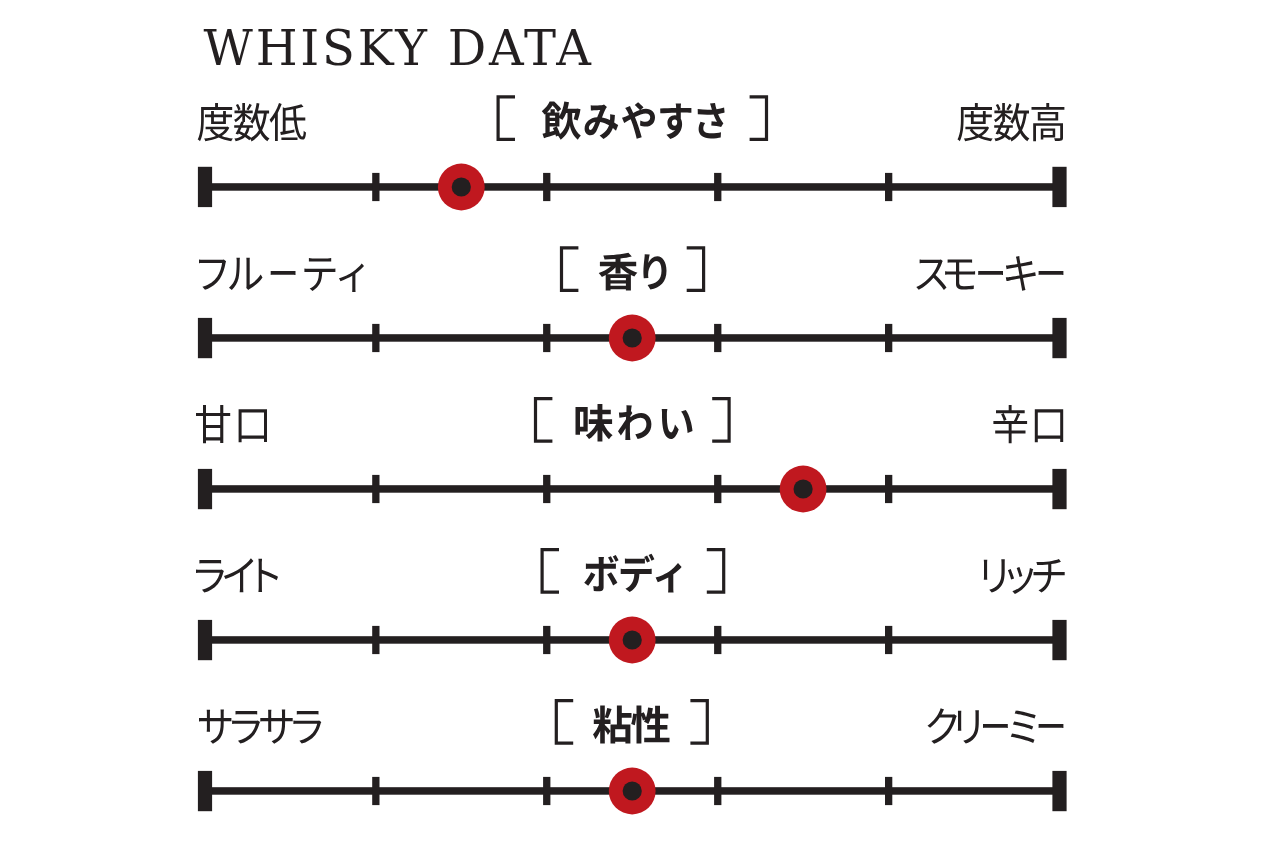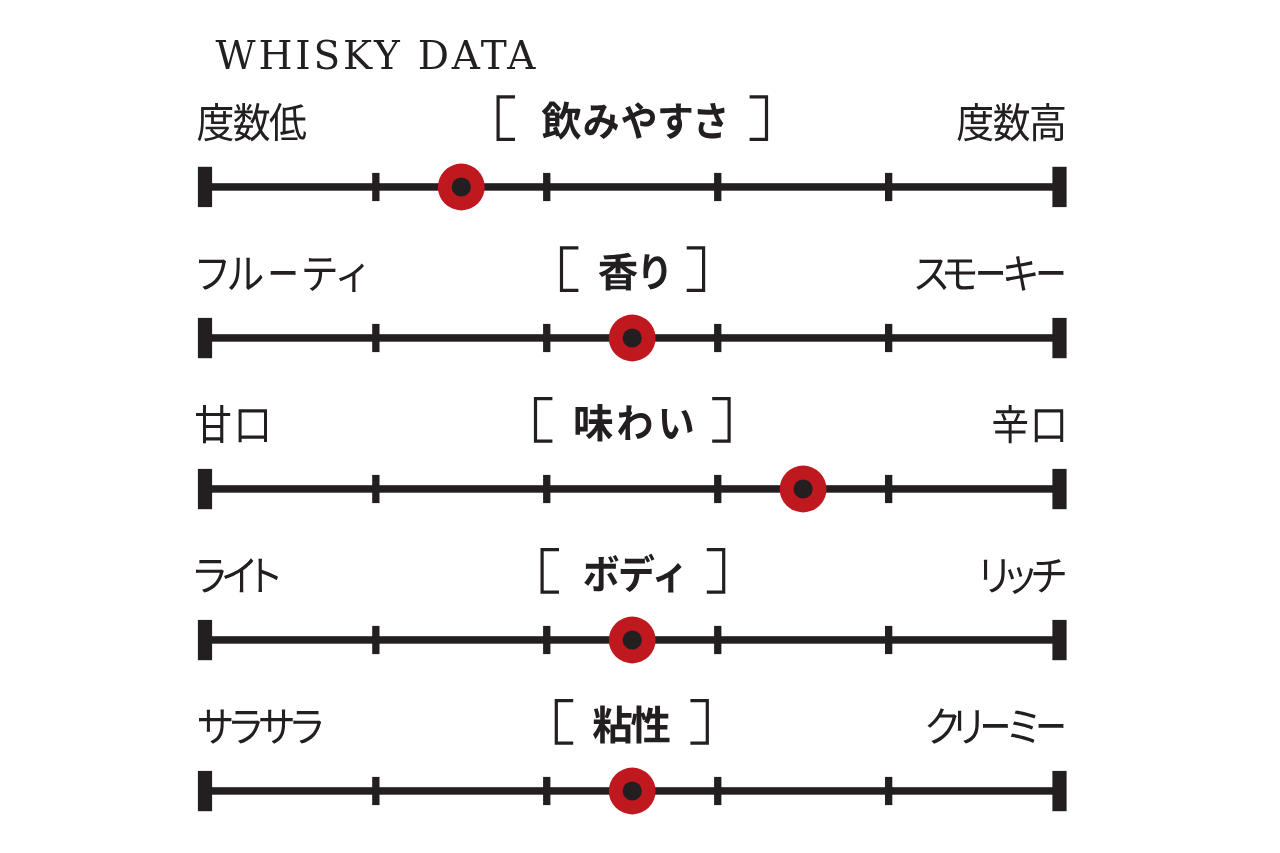--- a/index.html
+++ b/index.html
@@ -1,22 +1,22 @@
 <!DOCTYPE html>
 <html><head>
 <meta charset="utf-8">
 <style>
   html,body { margin:0; padding:0; }
   body { background:#ffffff; }
   .stage { position:relative; width:1280px; height:853px; background:#ffffff; overflow:hidden;
            font-family:"DejaVu Serif", serif; }
   .layer { position:absolute; left:0; top:0; }
   .row { position:absolute; left:0; top:0; width:1280px; height:853px; pointer-events:none; }
-  .page-title { position:absolute; left:199.5px; top:20.2px; margin:16px;
-    font-family:"DejaVu Serif", serif; font-size:39px; font-weight:400; line-height:1;
+  .page-title { position:absolute; left:199.5px; top:20.2px; margin:4px;
+    font-family:"DejaVu Serif", serif; font-size:48px; font-weight:400; line-height:1;
     letter-spacing:2.82px; color:#231f20; white-space:nowrap; }
   .sr { position:absolute; width:1px; height:1px; overflow:hidden;
         clip:rect(0 0 0 0); white-space:nowrap; }
 </style>
 </head>
 <body>
 
 <div class="stage">
   <h1 class="page-title">WHISKY DATA</h1>
 

